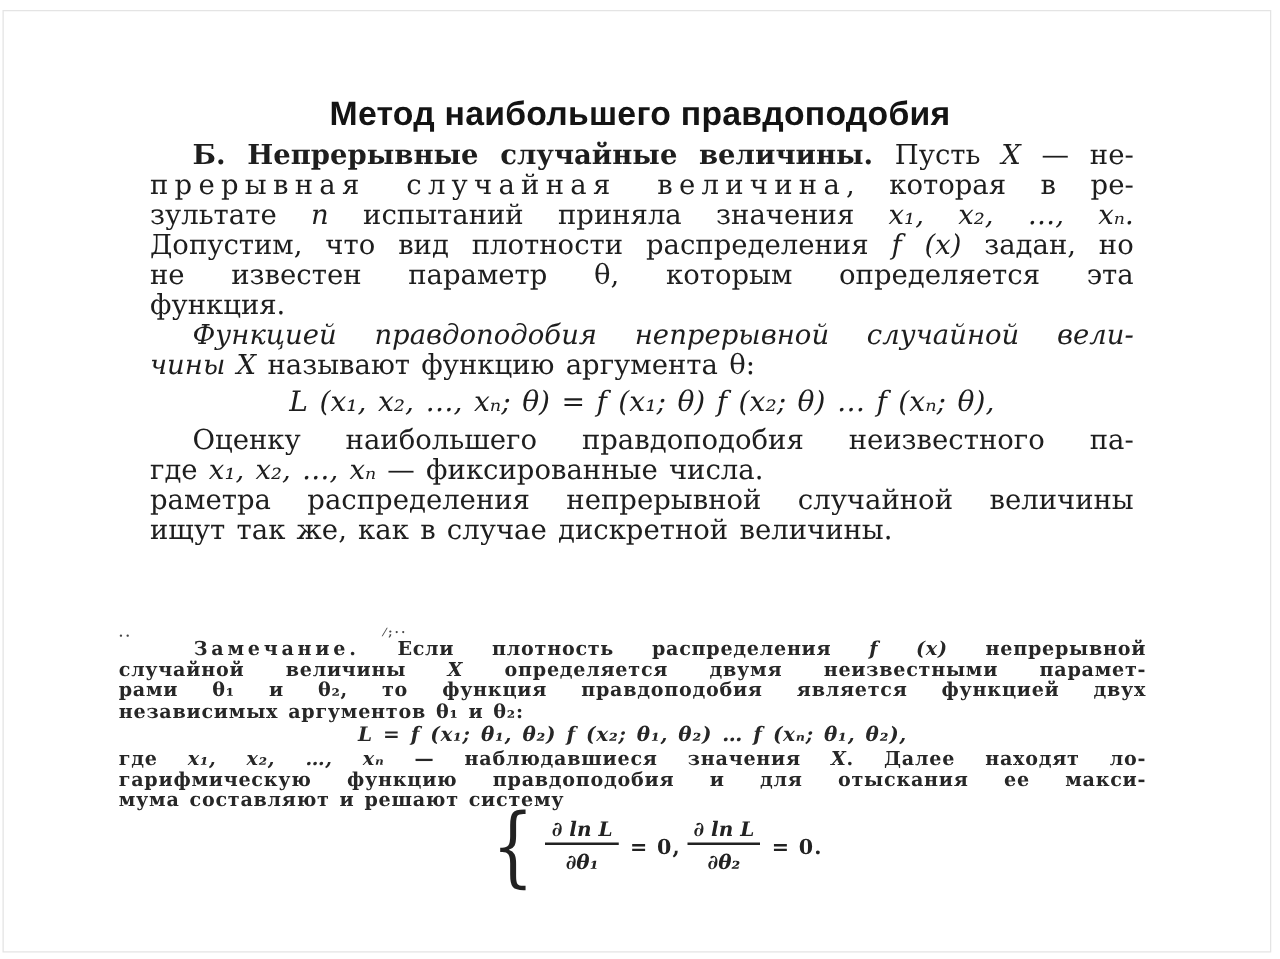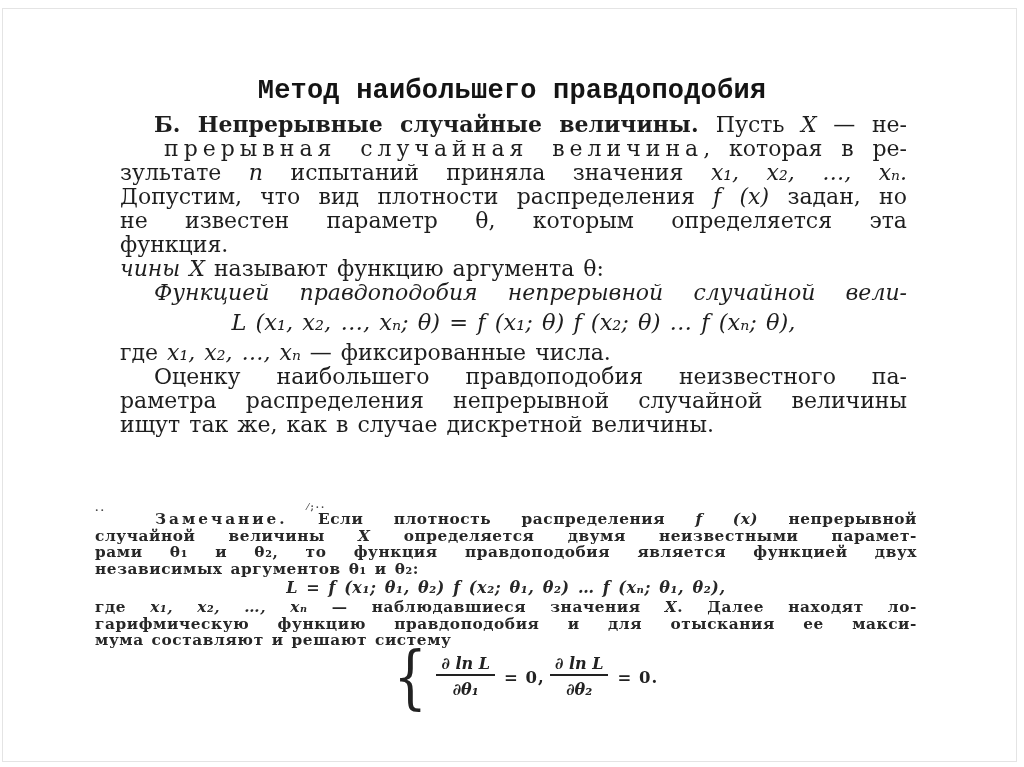--- a/index.html
+++ b/index.html
@@ -6,42 +6,42 @@
   .slide{
     position:relative;width:1024px;height:767px;background:#ffffff;
     font-family:"DejaVu Serif", serif;color:#1e1e1e;overflow:hidden;
   }
   .frame{
     position:absolute;left:2px;top:8px;right:7px;bottom:5px;
     border:1px solid #e4e4e4;pointer-events:none;
   }
   .title{
     position:absolute;top:76px;left:0;width:100%;text-align:center;
-    font-family:Liberation Mono, monospace;font-weight:bold;
+    font-family:Liberation Sans, sans-serif;font-weight:bold;
     font-size:27px;color:#141414;letter-spacing:.2px;
   }
   .main{
     position:absolute;left:120px;top:112px;width:787px;
     font-size:22px;line-height:24px;word-spacing:2px;
   }
   .remark{
     position:absolute;left:95px;top:511px;width:822px;
     font-size:15.3px;line-height:16.6px;font-weight:bold;
     letter-spacing:.6px;word-spacing:2px;color:#272727;
   }
   .line{min-height:1em;}
   .jl{text-align:justify;text-align-last:justify;text-justify:inter-word;}
   .indent{text-indent:34px;}
   .indent-sm{text-indent:60px;}
   .center{text-align:center;text-align-last:center;}
   .formula{margin:5px 0 7px;font-size:22.5px;}
   .rformula{margin:3px 0 2px;font-size:16px;}
   .s-b{font-weight:bold;}
   .s-i{font-style:italic;}
-  .s-sp{letter-spacing:5px;margin-left:44px;}
+  .s-sp{letter-spacing:5px;}
   .s-sp2{letter-spacing:3px;}
   .artifact{
     position:absolute;font-size:10px;letter-spacing:2px;color:#444;
     font-weight:bold;
   }
   .artifact.a-left{left:0;top:-9px;}
   .artifact.a-mid{left:212px;top:-12px;font-size:9px;}
   .system{
     position:absolute;top:642px;left:0;width:100%;
     display:flex;justify-content:center;align-items:center;
@@ -67,25 +67,25 @@
 
   <div class="title">Метод наибольшего правдоподобия</div>
 
   <div class="main">
     <div class="line jl indent"><span class="s-b">Б. Непрерывные случайные величины. </span><span>Пусть </span><span class="s-i">X</span><span> — не-</span></div>
     <div class="line jl"><span class="s-sp">прерывная случайная величина</span><span>, которая в ре-</span></div>
     <div class="line jl"><span>зультате </span><span class="s-i">n</span><span> испытаний приняла значения </span><span class="s-i">x₁, x₂, …, xₙ.</span></div>
     <div class="line jl"><span>Допустим, что вид плотности распределения </span><span class="s-i">f (x)</span><span> задан, но</span></div>
     <div class="line jl"><span>не известен параметр θ, которым определяется эта</span></div>
     <div class="line"><span>функция.</span></div>
+    <div class="line jl indent"><span class="s-i">Функцией правдоподобия непрерывной случайной вели-</span></div>
     <div class="line"><span class="s-i">чины </span><span class="s-i">X</span><span> называют функцию аргумента θ:</span></div>
-    <div class="line jl indent"><span class="s-i">Функцией правдоподобия непрерывной случайной вели-</span></div>
     <div class="line center formula"><span class="s-i">L (x₁, x₂, …, xₙ; θ) = f (x₁; θ) f (x₂; θ) … f (xₙ; θ),</span></div>
+    <div class="line jl indent"><span>Оценку наибольшего правдоподобия неизвестного па-</span></div>
     <div class="line"><span>где </span><span class="s-i">x₁, x₂, …, xₙ</span><span> — фиксированные числа.</span></div>
-    <div class="line jl indent"><span>Оценку наибольшего правдоподобия неизвестного па-</span></div>
     <div class="line jl"><span>раметра распределения непрерывной случайной величины</span></div>
     <div class="line"><span>ищут так же, как в случае дискретной величины.</span></div>
   </div>
 
   <div class="remark">
     <span class="artifact a-left">··</span>
     <span class="artifact a-mid">⁄;··</span>
     <div class="line jl indent-sm"><span class="s-sp2">Замечание.</span><span> Если плотность распределения </span><span class="s-i">f (x)</span><span> непрерывной</span></div>
     <div class="line jl"><span>случайной величины </span><span class="s-i">X</span><span> определяется двумя неизвестными парамет-</span></div>
     <div class="line jl"><span>рами θ₁ и θ₂, то функция правдоподобия является функцией двух</span></div>

